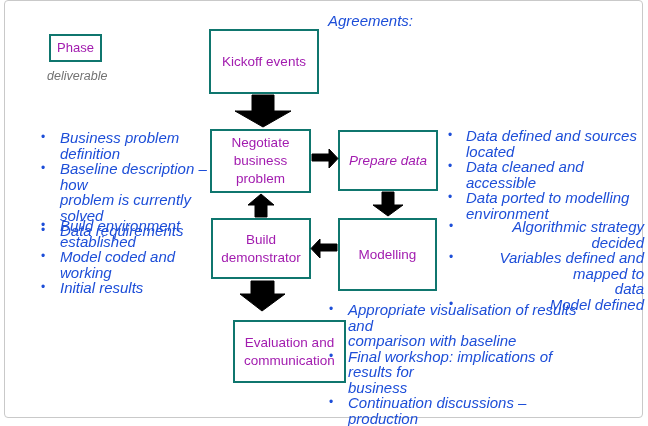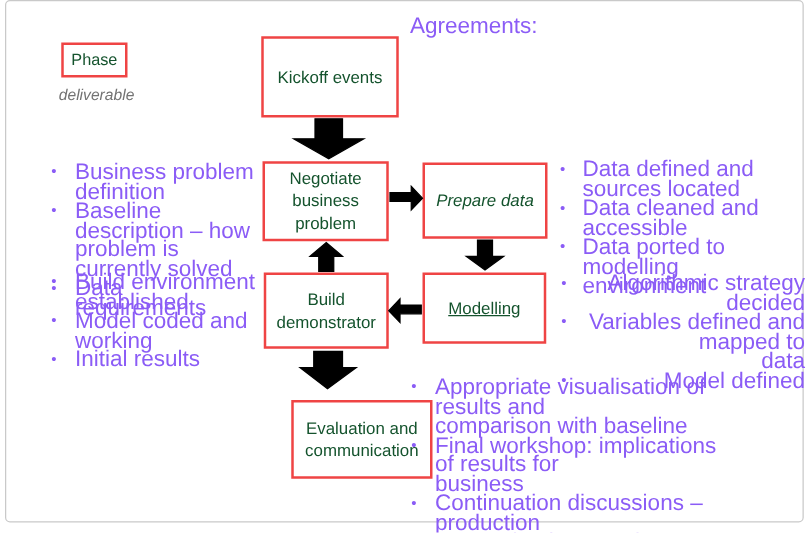--- a/index.html
+++ b/index.html
@@ -13,49 +13,50 @@
   .frame {
     position: absolute;
     left: 4px; top: 0px;
     width: 639px; height: 418px;
     border: 1px solid #c9c9c9;
     border-radius: 4px;
     background: #ffffff;
   }
   .box {
     position: absolute;
-    border: 2px solid #ef4444;
+    border: 2px solid #0f766e;
     background: #ffffff;
     display: flex;
     align-items: center;
     justify-content: center;
     text-align: center;
     font-size: 13.5px;
     line-height: 18px;
-    color: #14532d;
+    color: #a21caf;
   }
   .box-phase      { left: 49px;  top: 34px;  width: 53px;  height: 28px; font-size: 13px; }
   .box-kickoff    { left: 209px; top: 29px;  width: 110px; height: 65px; }
   .box-negotiate  { left: 210px; top: 129px; width: 101px; height: 64px; padding: 0 2px; }
   .box-prepare    { left: 338px; top: 130px; width: 100px; height: 61px; font-style: italic; }
   .box-build      { left: 211px; top: 218px; width: 100px; height: 61px; padding: 0 4px; }
-  .box-modelling  { left: 338px; top: 218px; width: 99px;  height: 57px; text-decoration: underline; }
+  .box-modelling  { left: 338px; top: 218px; width: 99px;  height: 73px; }
   .box-evaluation { left: 209px; top: 320px; width: 113px; height: 63px; padding: 0 6px; margin-left: 24px; }
   .deliverable {
     position: absolute;
     left: 47px; top: 69px;
     font-size: 12.5px;
     font-style: italic;
     color: #737373;
   }
   .notes {
     position: absolute;
-    font-size: 18px;
+    font-size: 15px;
+    font-style: italic;
     line-height: 15.5px;
-    color: #8b5cf6;
+    color: #1d4ed8;
   }
   .notes .title { white-space: pre-line; }
   .notes ul { list-style: none; }
   .notes li {
     position: relative;
     padding-left: 20px;
     white-space: pre-line;
   }
   .notes li::before {
     content: "\2022";

